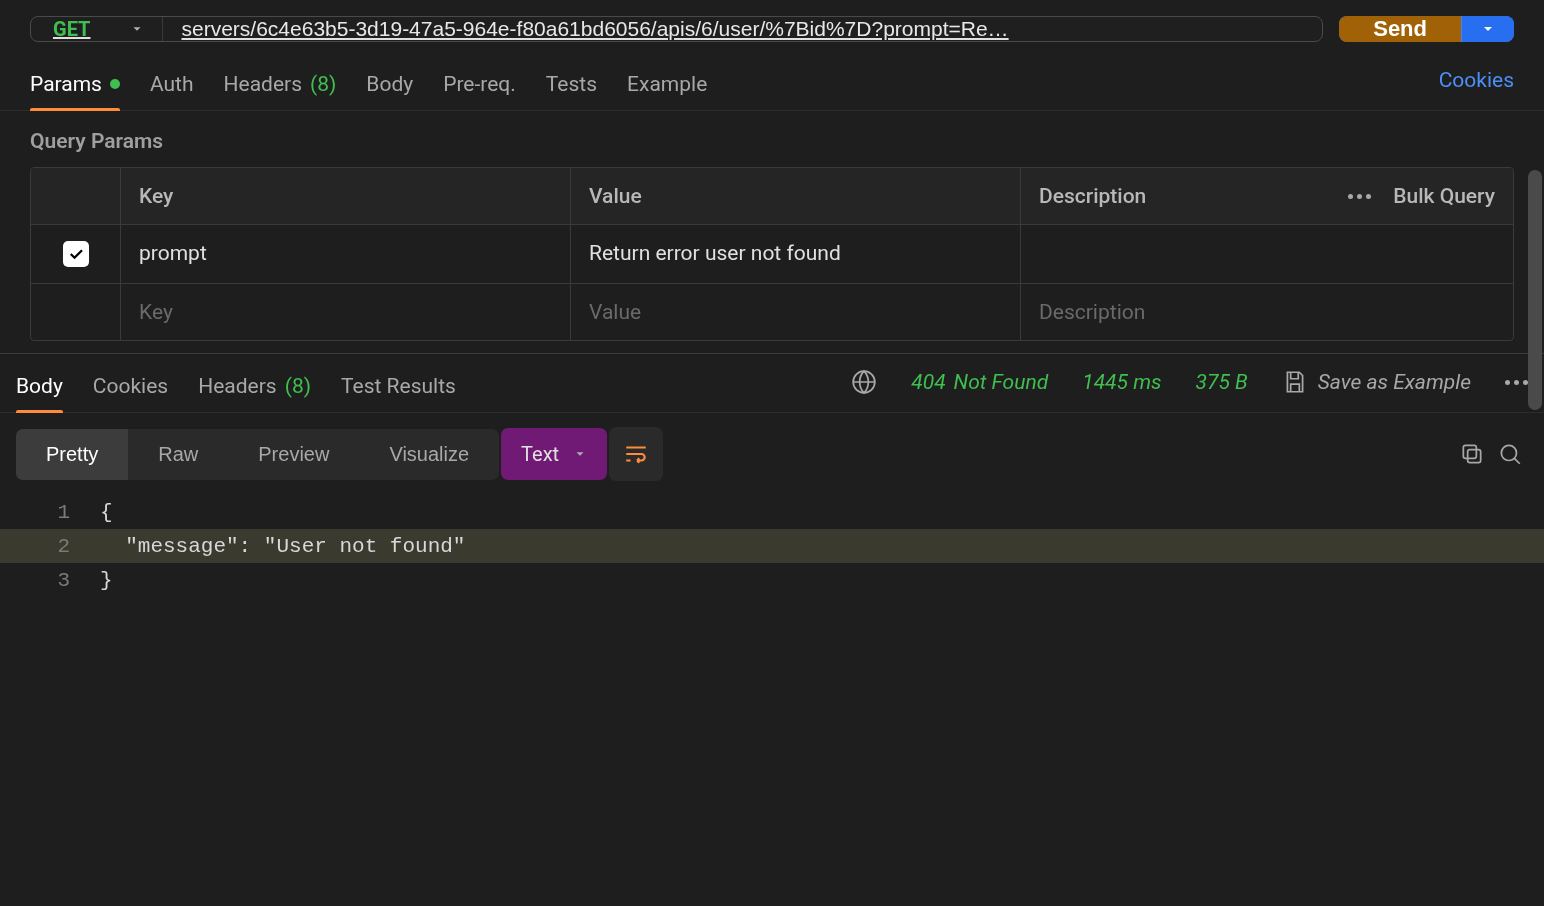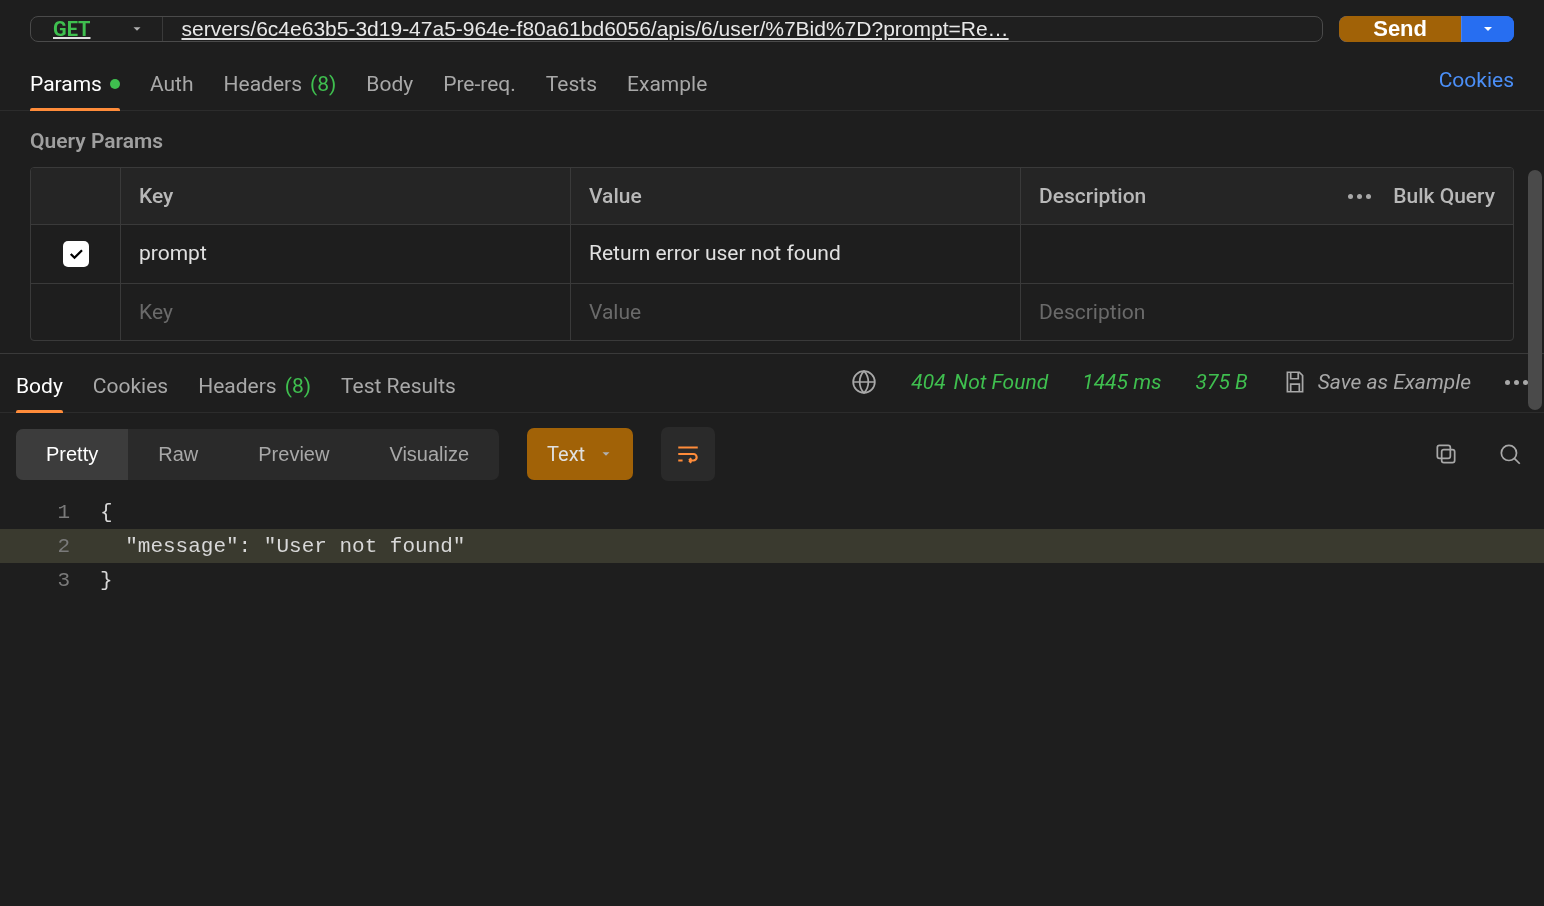--- a/index.html
+++ b/index.html
@@ -217,21 +217,21 @@
   .status-text { color: #3fbf4f; font-size: 21px; display: flex; gap: 8px; }
   .save-example { color: #a8a8a8; font-size: 21px; display: flex; align-items: center; gap: 10px; cursor: pointer; }
   .dots-icon { display: flex; gap: 4px; cursor: pointer; }
   .dots-icon span { width: 5px; height: 5px; border-radius: 50%; background: #a8a8a8; }
 
   
   .resp-controls {
     display: flex;
     align-items: center;
     padding: 14px 16px;
-    gap: 28px;
+    gap: 2px;
   }
   .seg-group {
     display: flex;
     background: #2a2a2a;
     border-radius: 7px;
     overflow: hidden;
   }
   .seg-btn {
     background: transparent;
     border: none;
@@ -241,21 +241,21 @@
     cursor: pointer;
   }
   .seg-btn.active {
     background: #3c3c3c;
     color: #fff;
   }
   .fmt-select {
     display: flex;
     align-items: center;
     gap: 14px;
-    background: #a16207;
+    background: #701a75;
     border-radius: 7px;
     padding: 14px 20px;
     cursor: pointer;
   }
   .fmt-label { color: #e0e0e0; font-size: 20px; }
   .wrap-btn {
     background: #2a2a2a;
     border: none;
     border-radius: 7px;
     width: 54px; height: 54px;

